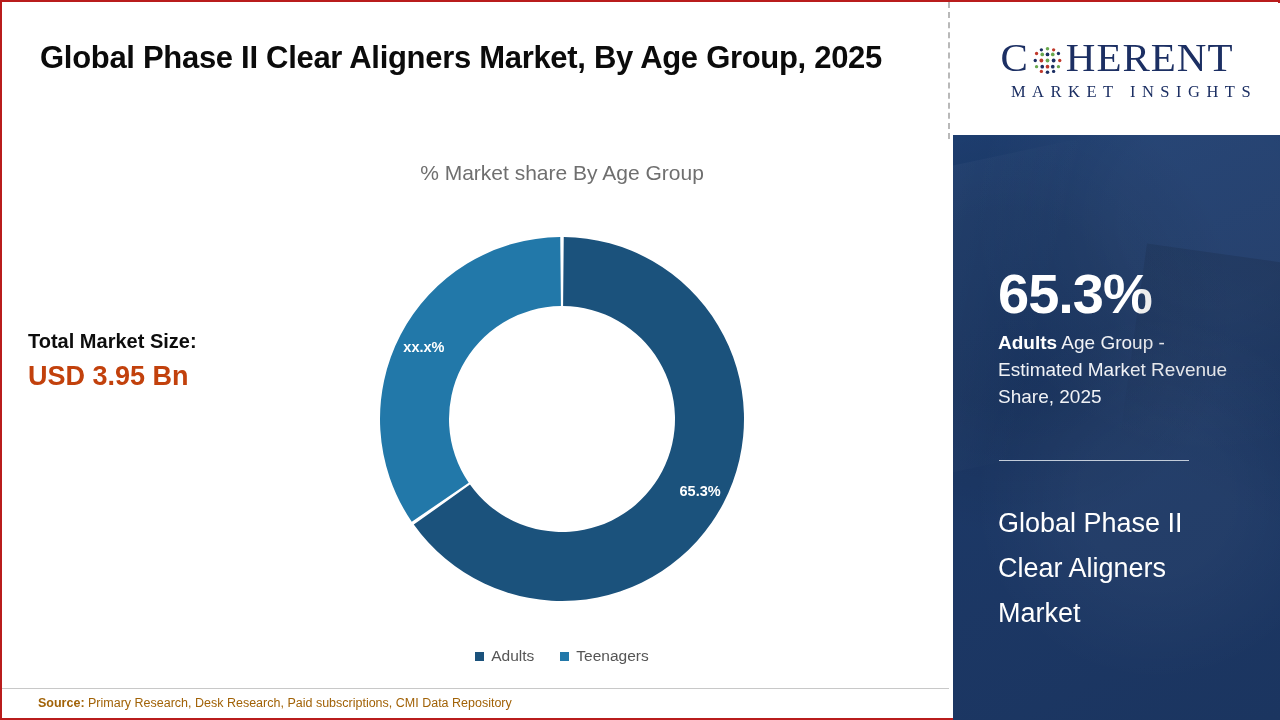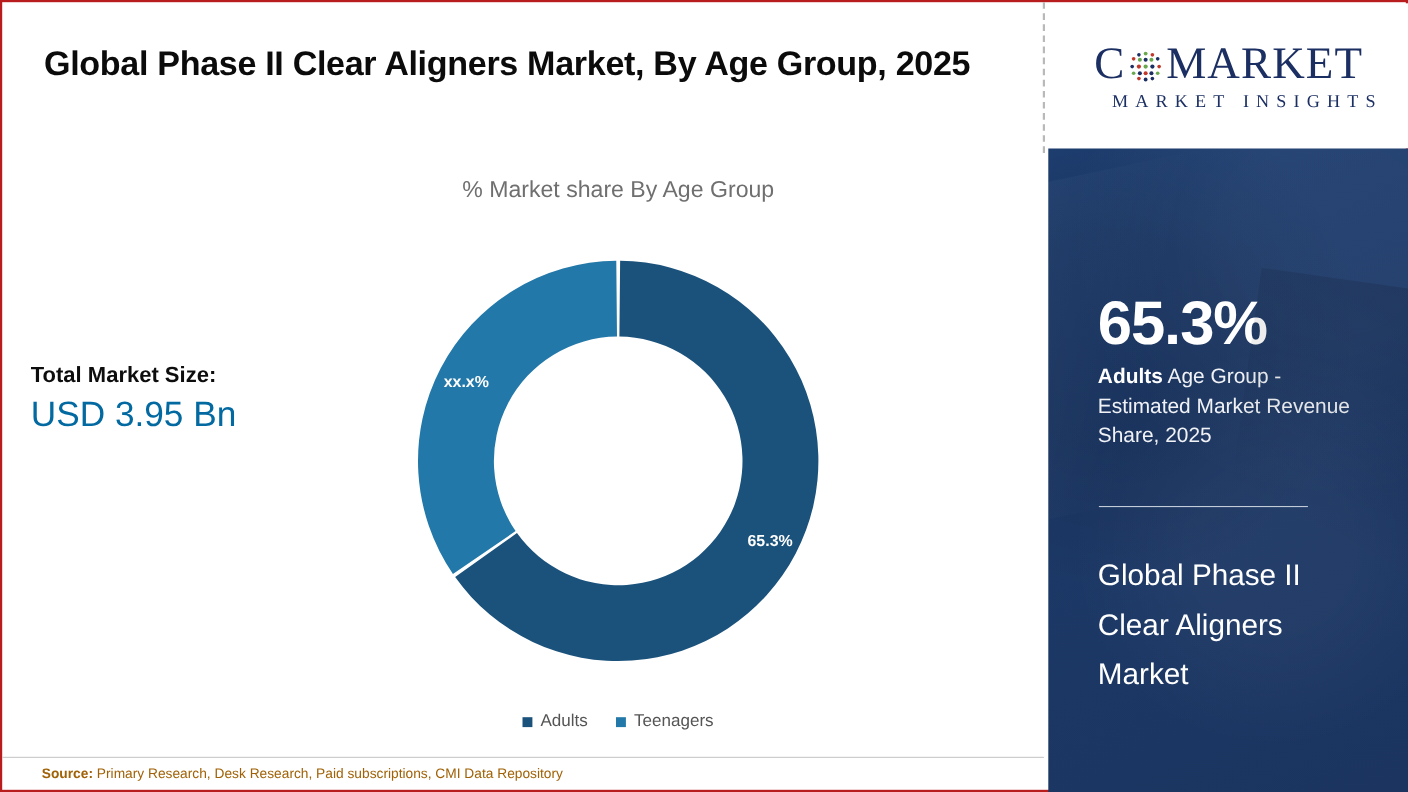--- a/index.html
+++ b/index.html
@@ -26,21 +26,21 @@
     font-family:"Liberation Sans", sans-serif;
   }
 
   .total-block{
     position:absolute;left:26px;top:322px;width:300px;
   }
   .total-label{
     font-size:20px;color:#0d0d0d;font-weight:700;line-height:34px;
   }
   .total-value{
-    font-size:32px;color:#0369a1;font-weight:400;line-height:36px;
+    font-size:27px;color:#c2410c;font-weight:700;line-height:36px;
   }
 
   .chart-subtitle{
     position:absolute;left:160px;top:159px;width:800px;
     text-align:center;
     font-size:21px;color:#6f6f6f;font-weight:400;
   }
 
   .donut-wrap{
     position:absolute;left:360px;top:217px;width:400px;height:400px;
@@ -212,21 +212,21 @@
             <circle cx="14" cy="27" r="2.1" fill="#1c2f63"></circle>
             <circle cx="20" cy="27" r="2.1" fill="#c0392b"></circle>
             <circle cx="26" cy="27" r="2.1" fill="#1c2f63"></circle>
             <circle cx="32.5" cy="27" r="1.9" fill="#6aa84f"></circle>
             <circle cx="13" cy="32.5" r="1.9" fill="#c0392b"></circle>
             <circle cx="20" cy="33.5" r="2.0" fill="#1c2f63"></circle>
             <circle cx="27" cy="32.5" r="1.9" fill="#1c2f63"></circle>
           </g>
         </svg>
       </span>
-      <span>MARKET</span>
+      <span>HERENT</span>
     </div>
     <div class="logo-sub">MARKET INSIGHTS</div>
   </div>
 
   <div class="side-panel">
     <div class="panel-inner">
       <div class="stat-value">65.3%</div>
       <div class="stat-desc">
         <b>Adults</b><span> Age Group - Estimated Market Revenue Share, 2025</span>
       </div>

